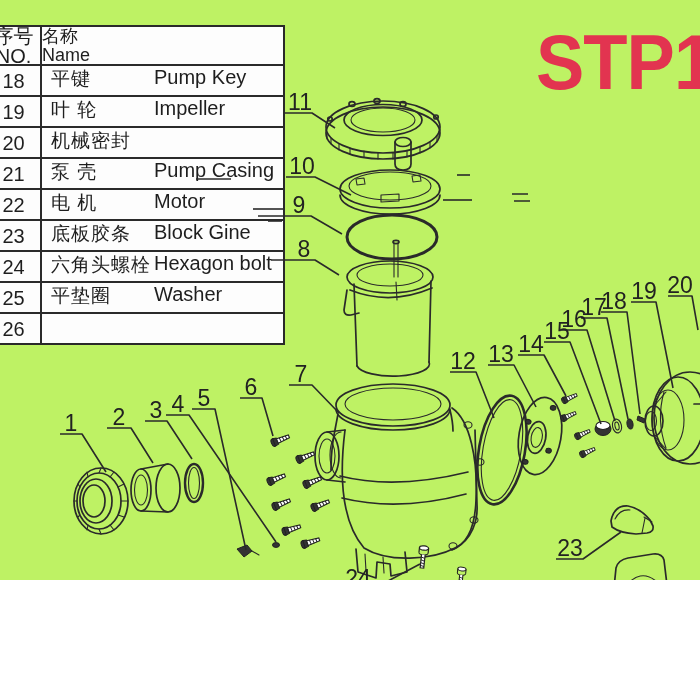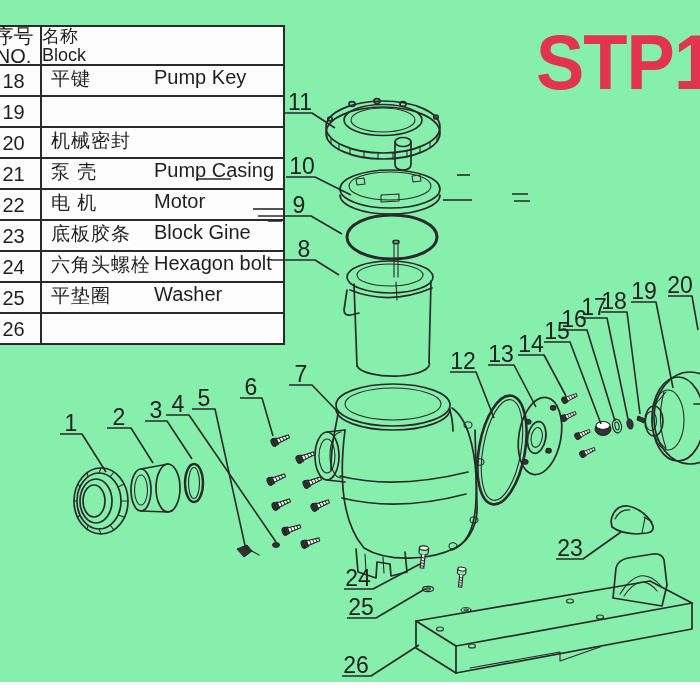--- a/index.html
+++ b/index.html
@@ -1,18 +1,18 @@
 <!DOCTYPE html>
 <html><head>
 <meta charset="utf-8">
 <style>
   html,body{margin:0;padding:0;background:#ffffff;}
   #stage{
-    position:relative;width:700px;height:682px;overflow:hidden;
-    background:#86efac;color:#1e1e1e;
+    position:relative;width:700px;height:580px;overflow:hidden;
+    background:#bef264;color:#1e1e1e;
     font-family:"Liberation Sans","DejaVu Sans",sans-serif;
   }
   
   #parts-table{
     position:absolute;left:-15px;top:25px;width:296px;
     border:2px solid #2a2a2a;background:#fdfdfd;
   }
   .t-row{display:flex;height:29px;border-top:2px solid #2a2a2a;align-items:stretch;}
   .t-row.head{height:37px;border-top:none;}
   .c-no{
@@ -44,32 +44,36 @@
 <div id="stage">
 
   <div id="parts-table">
     <div class="t-row head">
       <div class="c-no">
         <span>序号</span>
         <span>NO.</span>
       </div>
       <div class="c-name center">
         <span class="stack">名称</span>
-        <span class="stack">Block</span>
+        <span class="stack">Name</span>
       </div>
     </div>
     <div class="t-row">
       <div class="c-no">18</div>
       <div class="c-name">
           <span class="cn">平键</span>
           <span class="en">Pump Key</span>
         </div>
     </div>
     <div class="t-row">
       <div class="c-no">19</div>
+      <div class="c-name">
+          <span class="cn">叶 轮</span>
+          <span class="en">Impeller</span>
+        </div>
     </div>
     <div class="t-row">
       <div class="c-no">20</div>
       <div class="c-name">
           <span class="cn">机械密封</span>
         </div>
     </div>
     <div class="t-row">
       <div class="c-no">21</div>
       <div class="c-name">

